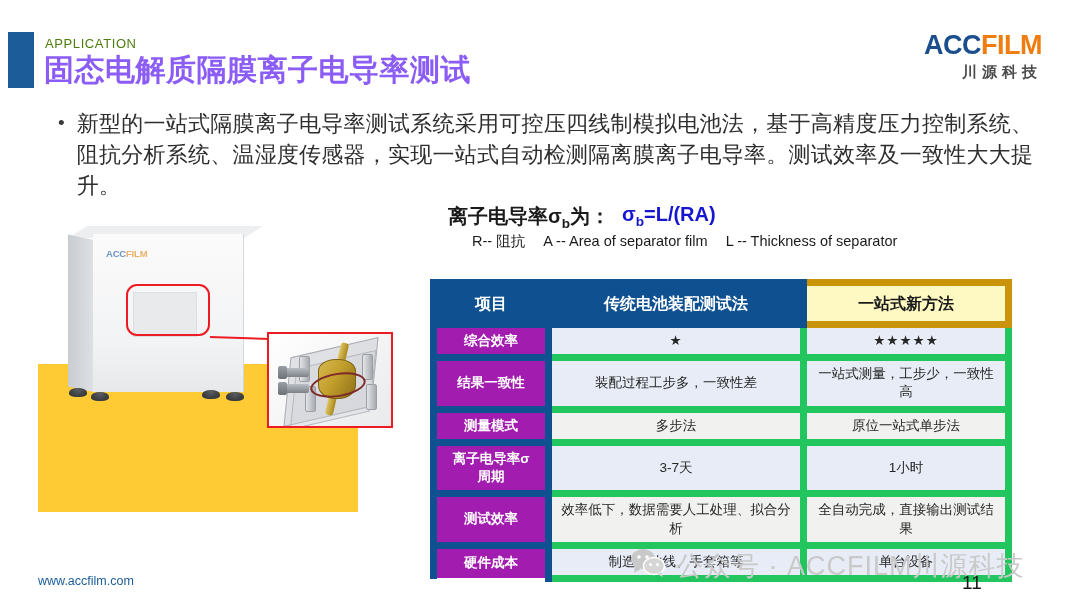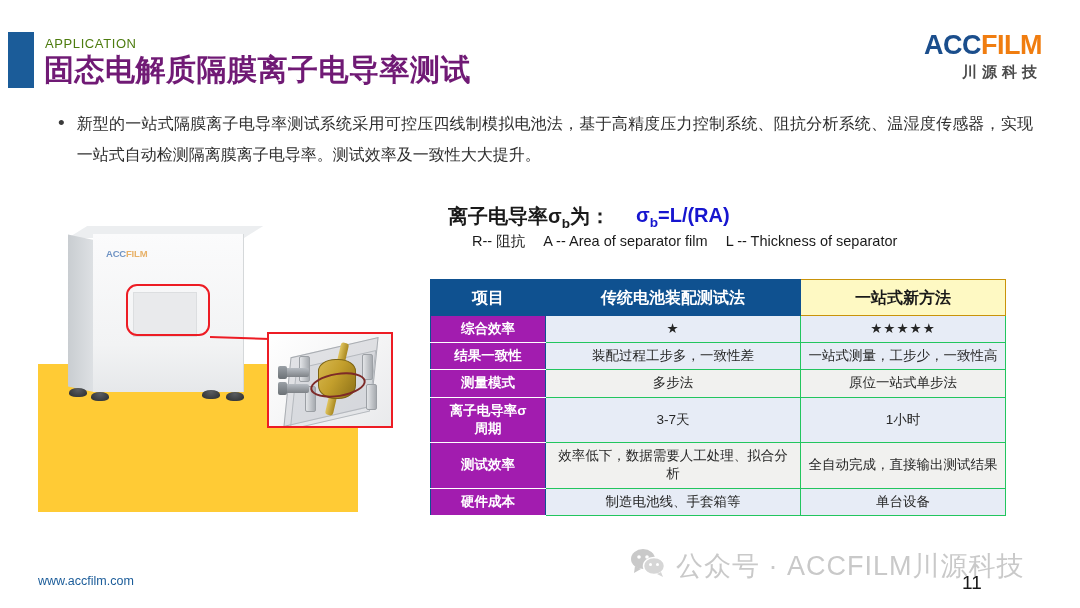--- a/index.html
+++ b/index.html
@@ -33,21 +33,21 @@
     letter-spacing: 0.6px;
     color: #4d7c0f;
     font-weight: 400;
   }
   .slide-title {
     position: absolute;
     left: 44px;
     top: 50px;
     font-size: 30px;
     font-weight: bold;
-    color: #701a75;
+    color: #8b5cf6;
     letter-spacing: 0.5px;
     white-space: nowrap;
   }
 
   
   .logo {
     position: absolute;
     right: 38px;
     top: 32px;
     text-align: right;
@@ -77,21 +77,21 @@
     width: 975px;
     display: flex;
     gap: 12px;
   }
   .bullet-dot {
     font-size: 19px;
     line-height: 30px;
     color: #3a3a3a;
   }
   .bullet-text {
-    font-size: 16px;
+    font-size: 22px;
     line-height: 31px;
     color: #2e2e2e;
     text-align: justify;
   }
 
   
   .product-area {
     position: absolute;
     left: 38px;
     top: 212px;
@@ -267,22 +267,22 @@
     border: 1px solid #9ca0a5;
     border-radius: 2px;
   }
 
   
   .formula-row {
     position: absolute;
     left: 448px;
     top: 203px;
     display: flex;
-    align-items: center;
-    gap: 26px;
+    align-items: flex-start;
+    gap: 12px;
   }
   .formula-label {
     font-size: 20px;
     font-weight: bold;
     color: #1a1a1a;
     white-space: nowrap;
   }
   .formula-expr {
     font-size: 20px;
     font-weight: bold;
@@ -303,21 +303,21 @@
   
   .cmp-table {
     position: absolute;
     left: 430px;
     top: 279px;
     width: 575px;
     border-collapse: collapse;
     table-layout: fixed;
   }
   .cmp-table td {
-    border: 1px solid #22c55e;
+    border: 7px solid #22c55e;
     text-align: center;
     vertical-align: middle;
     font-size: 13.5px;
     color: #262626;
     padding: 4px 6px;
     line-height: 1.35;
   }
   .cmp-table col.c1 { width: 115px; }
   .cmp-table col.c2 { width: 255px; }
   .cmp-table col.c3 { width: 205px; }

